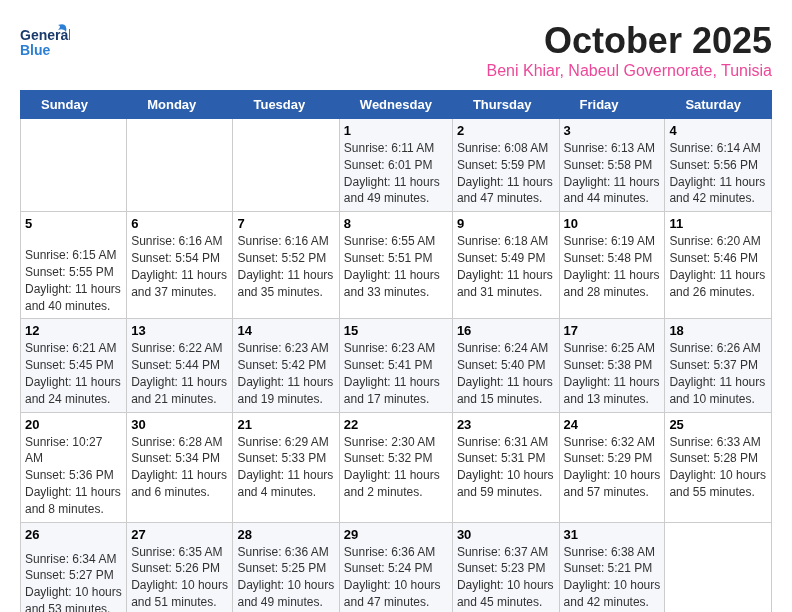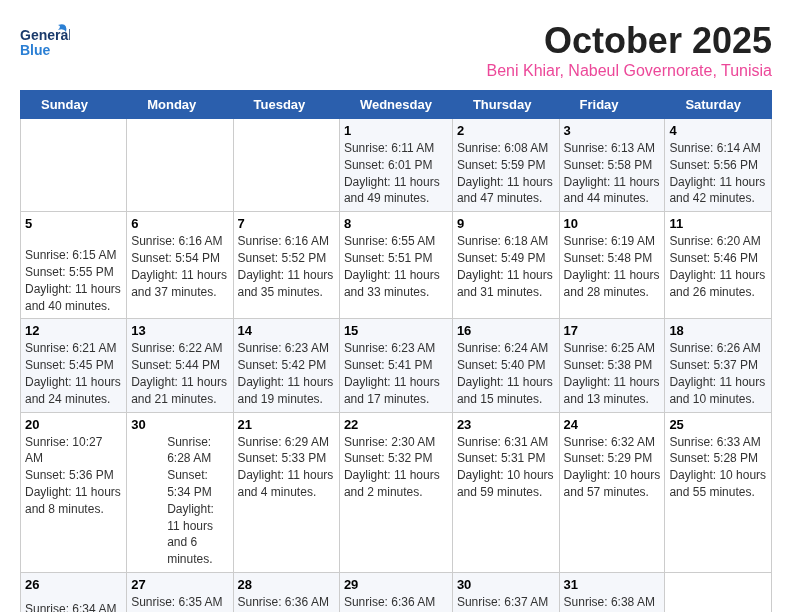--- a/index.html
+++ b/index.html
@@ -232,21 +232,21 @@
       </tr>
       <tr>
         <td>
           <span class="day-num">20</span>
           <div class="day-info" style="white-space: pre-line;">Sunrise: 10:27 AM
 Sunset: 5:36 PM
 Daylight: 11 hours and 8 minutes.</div>
         </td>
         <td>
           <span class="day-num">30</span>
-          <div class="day-info" style="white-space: pre-line; margin-left: 36px;">Sunrise: 6:28 AM
+          <div class="day-info" style="white-space: pre-line;">Sunrise: 6:28 AM
 Sunset: 5:34 PM
 Daylight: 11 hours and 6 minutes.</div>
         </td>
         <td>
           <span class="day-num">21</span>
           <div class="day-info" style="white-space: pre-line;">Sunrise: 6:29 AM
 Sunset: 5:33 PM
 Daylight: 11 hours and 4 minutes.</div>
         </td>
         <td>

